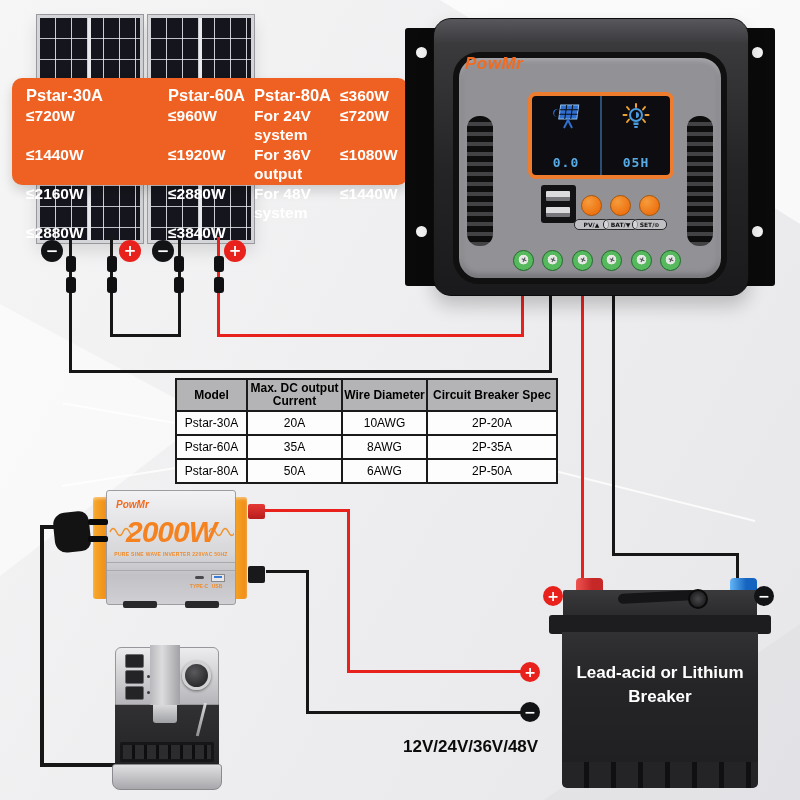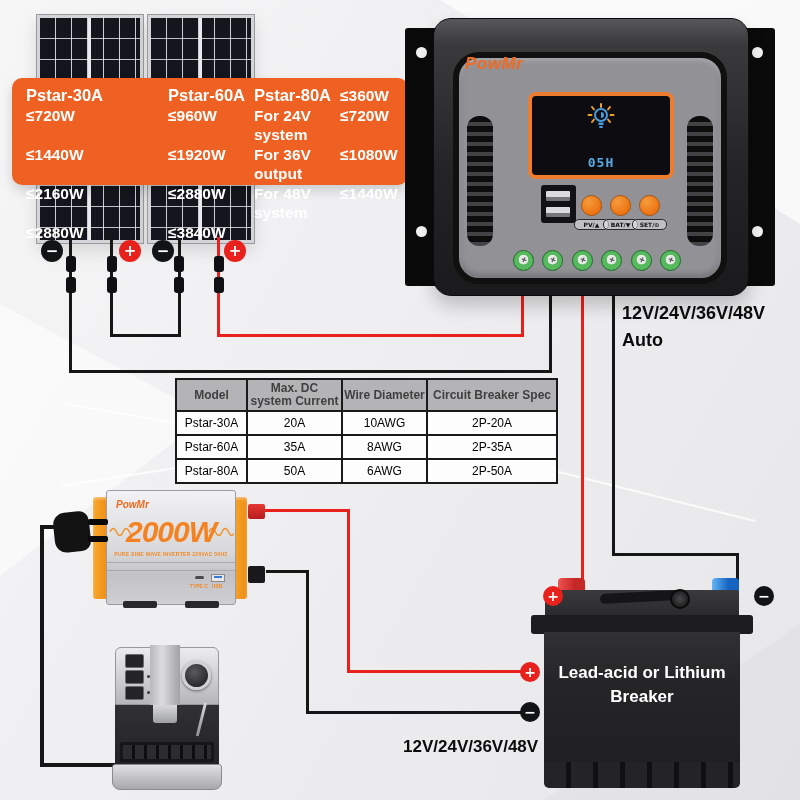--- a/index.html
+++ b/index.html
@@ -69,21 +69,21 @@
   .term{position:absolute;top:232px;width:19px;height:19px;border-radius:50%;text-align:center;
     background:radial-gradient(circle at 50% 45%,#e4e9e4 0 34%,#56b95e 36% 72%,#2f8f3a 74%);
     border:1px solid #1f6b28;color:#55555a;font:700 10px/18px "Liberation Sans",sans-serif;}
   .term span{display:inline-block;transform:rotate(25deg);}
   
   .annot{position:absolute;left:622px;top:300px;color:#0b0b0b;font:700 18px/27px "Liberation Sans",sans-serif;}
   
   table.spec{position:absolute;left:175px;top:378px;border-collapse:collapse;table-layout:fixed;
     background:#fdfdfd;}
   table.spec th{background:#b4b4b6;border:2px solid #1a1a1a;font:700 12px/13px "Liberation Sans",sans-serif;
-    padding:2px 1px;color:#404040;}
+    padding:2px 1px;color:#000000;}
   table.spec td{border:2px solid #1a1a1a;font:12px "Liberation Sans",sans-serif;text-align:center;
     padding:4px 2px;color:#000;}
   
   .inv{position:absolute;left:93px;top:490px;width:172px;height:118px;}
   .cap{position:absolute;top:7px;width:15px;height:102px;border-radius:3px;
     background:linear-gradient(90deg,#f7a92c,#ef8b15);box-shadow:inset 0 2px 3px rgba(255,255,255,.4);}
   .ibody{position:absolute;left:13px;top:0;width:128px;height:113px;border-radius:3px;border:1px solid #9c9ca1;
     background:linear-gradient(180deg,#f2f2f4,#d7d7da 55%,#c2c2c6 75%,#d0d0d4);}
   .ibrand{position:absolute;left:9px;top:8px;font:italic 700 10px "Liberation Sans",sans-serif;color:#f26a1f;}
   .ipower{position:absolute;left:0;top:24px;width:128px;text-align:center;
@@ -116,21 +116,21 @@
   .cm-group{position:absolute;left:41px;top:60px;width:24px;height:18px;border-radius:0 0 3px 3px;
     background:linear-gradient(#d9d9db,#9fa0a4);}
   .cm-wand{position:absolute;left:92px;top:58px;width:3px;height:34px;transform:rotate(14deg);
     transform-origin:top;background:linear-gradient(#d8d8da,#909094);}
   .cm-tray{position:absolute;left:8px;top:97px;width:94px;height:20px;background:#161618;border-radius:2px;}
   .cm-tray .slots{position:absolute;inset:3px;
     background:repeating-linear-gradient(90deg,#2c2c2e 0 9px,#0e0e10 9px 12px);}
   .cm-base{position:absolute;left:0;top:119px;width:110px;height:26px;border:1px solid #8a8a8e;
     border-radius:3px 3px 8px 8px;background:linear-gradient(180deg,#e0e0e2,#a8a8ac);box-sizing:border-box;}
   
-  .bat{position:absolute;left:528px;top:575px;width:228px;height:215px;text-decoration:underline;}
+  .bat{position:absolute;left:546px;top:575px;width:228px;height:215px;text-decoration:underline;}
   .bt-red{position:absolute;left:30px;top:3px;width:27px;height:36px;border-radius:4px 4px 2px 2px;
     background:linear-gradient(90deg,#ef5350,#c62828 60%);}
   .bt-blue{position:absolute;left:184px;top:3px;width:27px;height:36px;border-radius:4px 4px 2px 2px;
     background:linear-gradient(90deg,#64b5f6,#1565c0 60%);}
   .bdeck{position:absolute;left:17px;top:15px;width:194px;height:27px;border-radius:2px;
     background:linear-gradient(180deg,#3a3a3d,#2a2a2d);}
   .bhandle{position:absolute;left:72px;top:17px;width:78px;height:10px;background:#151517;border-radius:5px;
     transform:rotate(-3deg);}
   .bpivot{position:absolute;left:142px;top:14px;width:16px;height:16px;border-radius:50%;
     background:radial-gradient(#48484c,#111);border:2px solid #0a0a0b;}
@@ -241,20 +241,34 @@
     <div class="hole" style="left:11px;top:208px;"></div>
     <div class="hole" style="left:347px;top:29px;"></div>
     <div class="hole" style="left:347px;top:208px;"></div>
     <div class="cbody"></div>
     <div class="cfront"></div>
     <div class="vent" style="left:62px;"></div>
     <div class="vent" style="left:282px;"></div>
     <div class="clogo">PowMr</div>
     <div class="lcd">
       <div class="lcd-cell">
+        <svg width="30" height="27" viewBox="0 0 30 27">
+          <path d="M6,14 a4,4 0 1 1 2.2,-7.4 a3.4,3.4 0 0 0 -2.2,7.4" fill="#2f6fd0"></path>
+          <g transform="skewX(-8)">
+            <rect x="10" y="2" width="18" height="14" fill="#2f6fd0" stroke="#8fc1f0" stroke-width="1"></rect>
+            <line x1="16" y1="2" x2="16" y2="16" stroke="#0d0d11" stroke-width="1"></line>
+            <line x1="22" y1="2" x2="22" y2="16" stroke="#0d0d11" stroke-width="1"></line>
+            <line x1="10" y1="6.7" x2="28" y2="6.7" stroke="#0d0d11" stroke-width="1"></line>
+            <line x1="10" y1="11.3" x2="28" y2="11.3" stroke="#0d0d11" stroke-width="1"></line>
+          </g>
+          <path d="M13,25 L17,17 L21,25" fill="none" stroke="#2f6fd0" stroke-width="2"></path>
+        </svg>
+        <div class="lcd-val">0.0</div>
+      </div>
+      <div class="lcd-cell">
         <svg width="30" height="28" viewBox="0 0 30 28">
           <g stroke="#f0a231" stroke-width="2" stroke-linecap="round">
             <line x1="15" y1="1" x2="15" y2="4"></line>
             <line x1="6" y1="4" x2="8" y2="6.5"></line>
             <line x1="24" y1="4" x2="22" y2="6.5"></line>
             <line x1="2.5" y1="12" x2="5.5" y2="12"></line>
             <line x1="27.5" y1="12" x2="24.5" y2="12"></line>
             <line x1="6" y1="19" x2="8" y2="16.5"></line>
             <line x1="24" y1="19" x2="22" y2="16.5"></line>
           </g>
@@ -278,34 +292,33 @@
     <div class="pill" style="left:227px;">SET/⊙</div>
     <div class="term" style="left:108px;"><span>+</span></div>
     <div class="term" style="left:137px;"><span>+</span></div>
     <div class="term" style="left:167px;"><span>+</span></div>
     <div class="term" style="left:196px;"><span>+</span></div>
     <div class="term" style="left:226px;"><span>+</span></div>
     <div class="term" style="left:255px;"><span>+</span></div>
   </div>
 
   <div class="annot">
-    <div>12V/24V/36V/48V Auto</div>
   </div>
 
   <table class="spec">
     <colgroup>
         <col style="width:71px;">
         <col style="width:95px;">
         <col style="width:85px;">
         <col style="width:130px;">
       </colgroup>
     <thead>
       <tr>
         <th>Model</th>
-        <th>Max. DC system Current</th>
+        <th>Max. DC output Current</th>
         <th>Wire Diameter</th>
         <th>Circuit Breaker Spec</th>
       </tr>
     </thead>
     <tbody>
       <tr>
         <td>Pstar-30A</td>
         <td>20A</td>
         <td>10AWG</td>
         <td>2P-20A</td>

